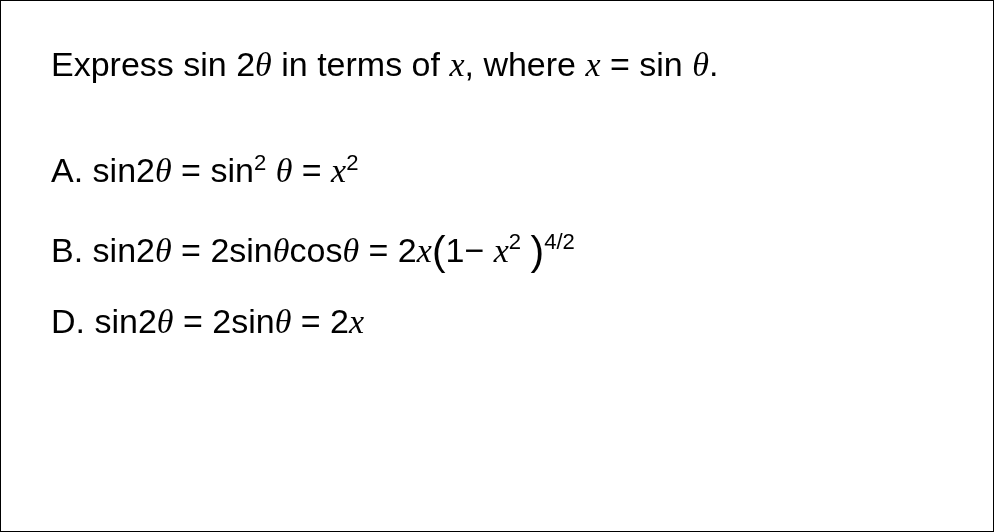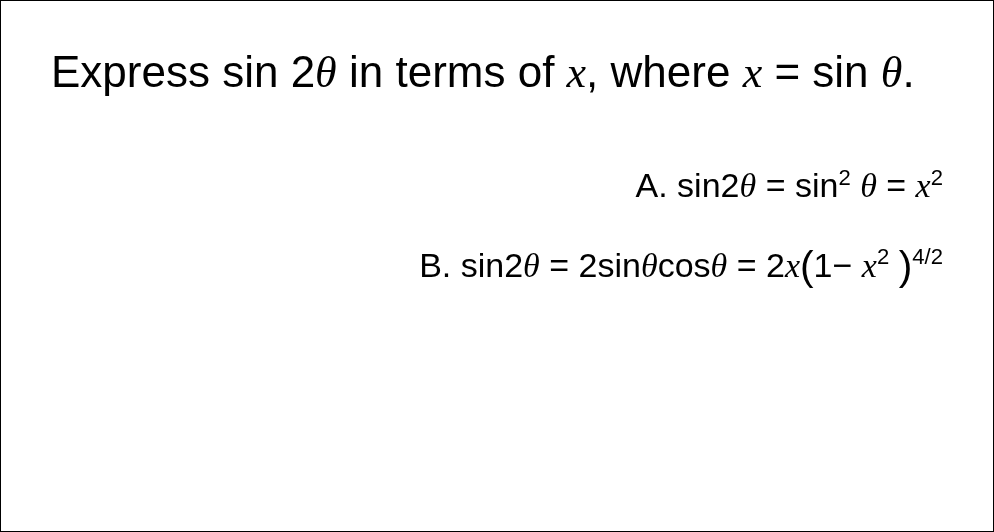--- a/index.html
+++ b/index.html
@@ -10,29 +10,28 @@
     body {
       width: 994px;
       height: 532px;
       background: #ffffff;
       border: 1px solid #000;
       font-family: Arial, Helvetica, sans-serif;
       padding: 40px 50px;
       color: #000;
     }
     .question {
-      font-size: 44px;
+      font-size: 34px;
       line-height: 1.4;
       margin-bottom: 50px;
     }
     .options {
       font-size: 34px;
       line-height: 1.85;
       font-family: Arial, Helvetica, sans-serif;
-      text-align: right;
     }
     .option {
       display: block;
     }
     .ital {
       font-style: italic;
       font-family: "Times New Roman", Times, serif;
     }
     sup {
       font-size: 0.65em;
@@ -57,13 +56,16 @@
 <div class="options">
   <div class="option option-a">
     <span>A.</span><span> sin2</span><span class="ital">θ</span><span> = sin</span><sup>2</sup><span> </span><span class="ital">θ</span><span> = </span><span class="ital">x</span><sup>2</sup>
   </div>
 
   <div class="option">
     <span>B.</span><span> sin2</span><span class="ital">θ</span><span> = 2sin</span><span class="ital">θ</span><span>cos</span><span class="ital">θ</span><span> = 2</span><span class="ital">x</span><span class="paren-big">(</span><span>1</span><span>− </span><span class="ital">x</span><sup>2</sup><span> </span><span class="paren-big">)</span><sup>4/2</sup>
   </div>
 
 
+  <div class="option">
+    <span>D.</span><span> sin2</span><span class="ital">θ</span><span> = 2sin</span><span class="ital">θ</span><span> = 2</span><span class="ital">x</span>
+  </div>
 </div>
 
 </body></html>

